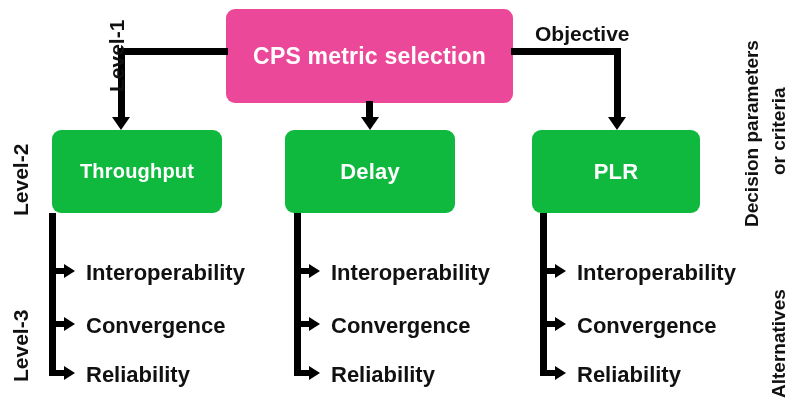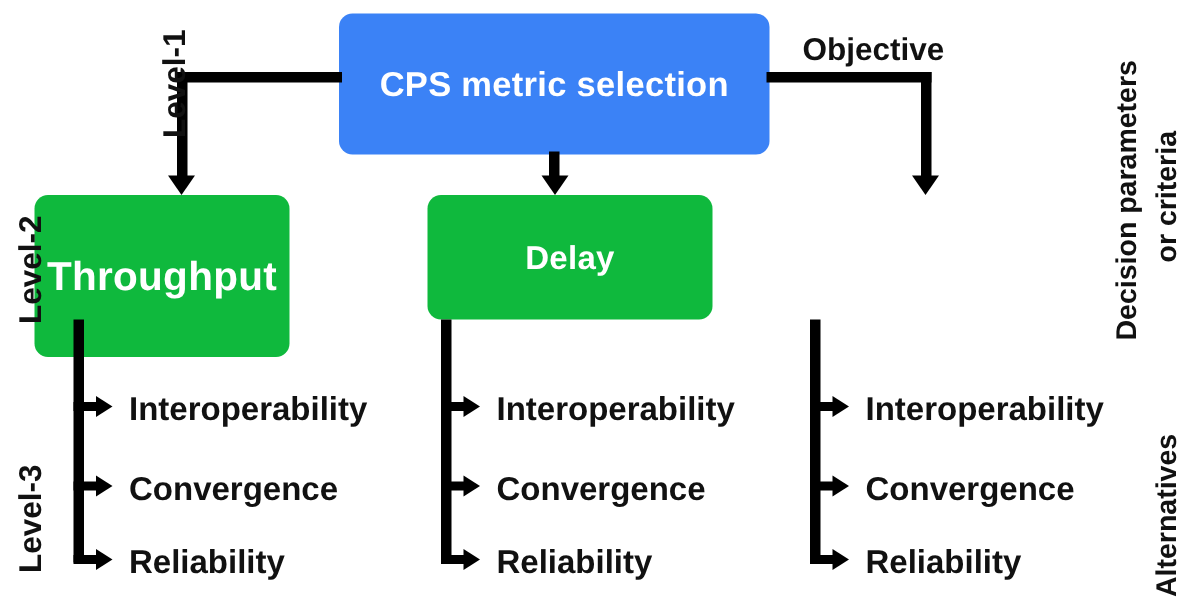--- a/index.html
+++ b/index.html
@@ -1,21 +1,21 @@
 <!DOCTYPE html>
 <html><head>
 <meta charset="utf-8">
 <style>
   html,body{margin:0;padding:0;background:#fff;}
   body{font-family:"Liberation Sans",sans-serif;}
   #canvas{position:relative;width:791px;height:408px;background:#ffffff;overflow:hidden;}
 
   .box{position:absolute;display:flex;align-items:center;justify-content:center;
        border-radius:9px;color:#ffffff;font-weight:bold;letter-spacing:.2px;}
-  .box.blue{background:#3b82f6;}
+  .box.blue{background:#ec4899;}
   .box.green{background:#0FB93D;}
 
   .line{position:absolute;background:#000000;}
 
   
   .arrow-down{position:absolute;width:0;height:0;
       border-left:9px solid transparent;border-right:9px solid transparent;
       border-top:13px solid #000000;}
   .arrow-right{position:absolute;width:0;height:0;
       border-top:7px solid transparent;border-bottom:7px solid transparent;
@@ -42,24 +42,25 @@
   <div class="line" style="left:366px;top:101px;width:7px;height:20px;"></div>
   <div class="arrow-down" style="left:361px;top:117px;"></div>
 
   <div class="line" style="left:511px;top:48px;width:110px;height:7px;"></div>
   <div class="line" style="left:614px;top:48px;width:7px;height:72px;"></div>
   <div class="arrow-down" style="left:608px;top:117px;"></div>
 
   <div class="rot-label" style="left:105px;top:92px;font-size:21px;">Level-1</div>
   <div class="flat-label" style="left:521px;top:22px;font-size:21px;margin-left:14px;">Objective</div>
 
-  <div class="box green" style="left:23px;top:130px;width:170px;height:108px;font-size:27px;">Throughput</div>
+  <div class="box green" style="left:52px;top:130px;width:170px;height:83px;font-size:20px;">Throughput</div>
 
-  <div class="box green" style="left:285px;top:130px;width:190px;height:83px;font-size:22px;">Delay</div>
+  <div class="box green" style="left:285px;top:130px;width:170px;height:83px;font-size:22px;">Delay</div>
 
+  <div class="box green" style="left:532px;top:130px;width:168px;height:83px;font-size:22px;">PLR</div>
 
   <div class="line" style="left:49px;top:213px;width:7px;height:162px;"></div>
 
   <div class="line" style="left:49px;top:268px;width:18px;height:6px;"></div>
   <div class="arrow-right" style="left:64px;top:264px;"></div>
   <div class="leaf" style="left:86px;top:260px;">Interoperability</div>
 
   <div class="line" style="left:49px;top:321px;width:18px;height:6px;"></div>
   <div class="arrow-right" style="left:64px;top:317px;"></div>
   <div class="leaf" style="left:86px;top:313px;">Convergence</div>

